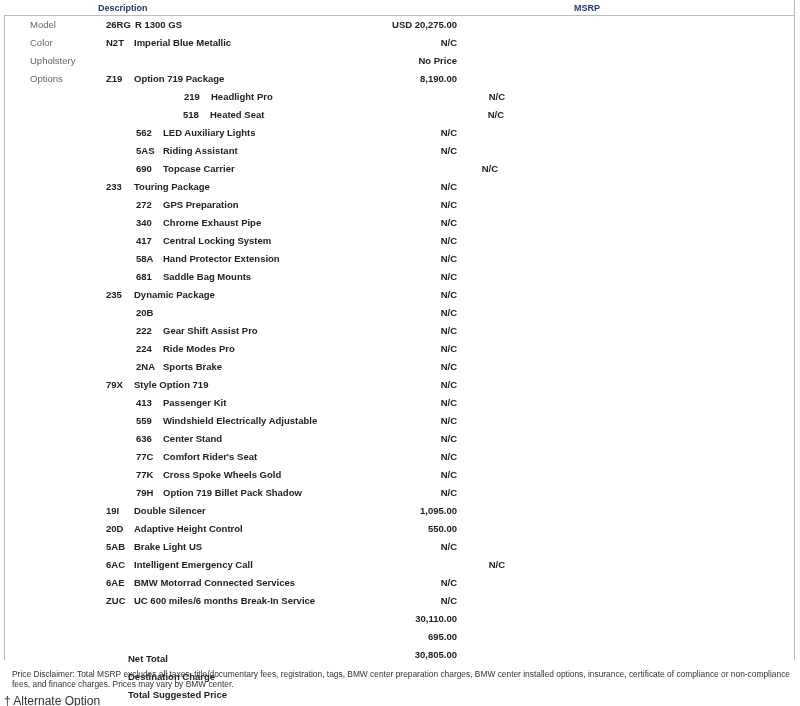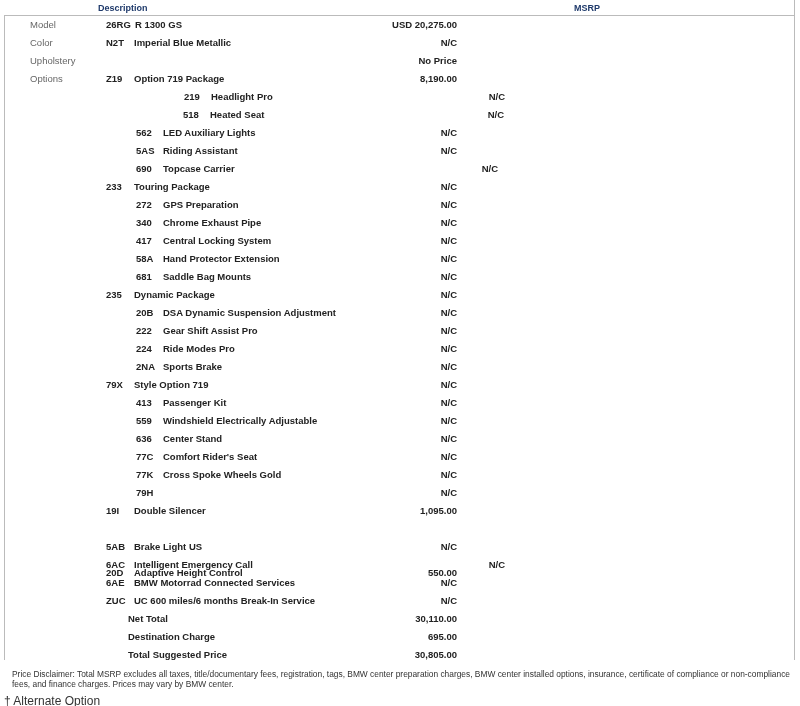--- a/index.html
+++ b/index.html
@@ -13,21 +13,21 @@
   .frame-tick { position: absolute; left: 786px; top: 0px; width: 9px; height: 15px; border-right: 1px solid #bbbbbb; box-sizing: border-box; }
   .row { position: absolute; left: 8px; width: 648px; height: 18px; font-size: 9.5px; line-height: 18px; }
   .lbl { position: absolute; left: 22px; color: #666; font-weight: normal; }
   .code { position: absolute; font-weight: bold; color: #222; }
   .desc { position: absolute; font-weight: bold; color: #222; }
   .top .code { left: 98px; }
   .top .desc { left: 126px; }
   .model .desc { left: 127px; }
   .sub .code { left: 128px; }
   .sub .desc { left: 155px; }
-  .tot .desc { left: 120px; }
+  .tot .desc { left: 120px; margin-top: 40px; }
   .price { position: absolute; right: 199px; font-weight: bold; color: #222; text-align: right; }
   .disclaimer { position: absolute; left: 12px; top: 669px; width: 780px; font-size: 8.4px; line-height: 10px; color: #333; }
   .footnote { position: absolute; left: 4px; top: 694px; font-size: 12px; color: #333; }
 </style>
 </head>
 <body>
 
 <div class="hdr hdr-desc">Description</div>
 <div class="hdr hdr-msrp">MSRP</div>
 
@@ -127,21 +127,20 @@
     </div>
     <div class="row top" style="top: 286px;">
       <span class="lbl"></span>
       <span class="code">235</span>
       <span class="desc">Dynamic Package</span>
       <span class="price">N/C</span>
     </div>
     <div class="row sub" style="top: 304px;">
       <span class="lbl"></span>
       <span class="code">20B</span>
-      <span class="desc">DSA Dynamic Suspension Adjustment</span>
       <span class="price">N/C</span>
     </div>
     <div class="row sub" style="top: 322px;">
       <span class="lbl"></span>
       <span class="code">222</span>
       <span class="desc">Gear Shift Assist Pro</span>
       <span class="price">N/C</span>
     </div>
     <div class="row sub" style="top: 340px;">
       <span class="lbl"></span>
@@ -187,29 +186,30 @@
     </div>
     <div class="row sub" style="top: 466px;">
       <span class="lbl"></span>
       <span class="code">77K</span>
       <span class="desc">Cross Spoke Wheels Gold</span>
       <span class="price">N/C</span>
     </div>
     <div class="row sub" style="top: 484px;">
       <span class="lbl"></span>
       <span class="code">79H</span>
+      <span class="desc">Option 719 Billet Pack Shadow</span>
       <span class="price">N/C</span>
     </div>
     <div class="row top" style="top: 502px;">
       <span class="lbl"></span>
       <span class="code">19I</span>
       <span class="desc">Double Silencer</span>
       <span class="price">1,095.00</span>
     </div>
-    <div class="row top" style="top: 520px; margin-top: 44px;">
+    <div class="row top" style="top: 520px;">
       <span class="lbl"></span>
       <span class="code">20D</span>
       <span class="desc">Adaptive Height Control</span>
       <span class="price">550.00</span>
     </div>
     <div class="row top" style="top: 538px;">
       <span class="lbl"></span>
       <span class="code">5AB</span>
       <span class="desc">Brake Light US</span>
       <span class="price">N/C</span>

